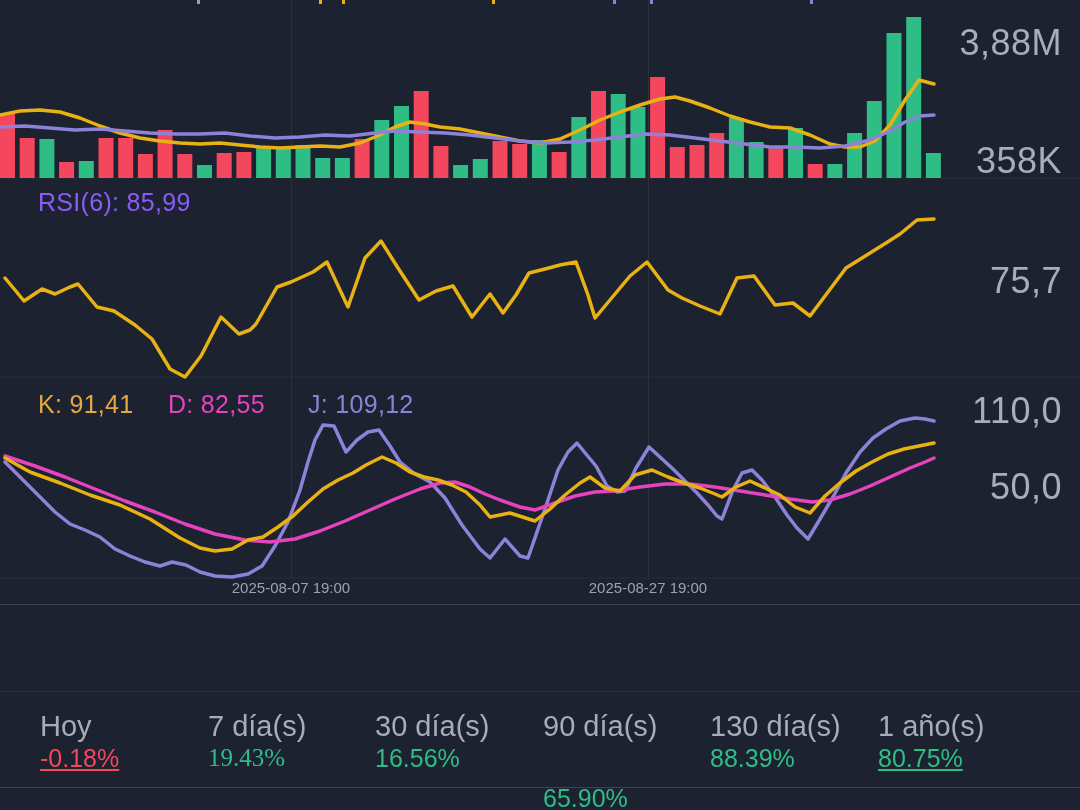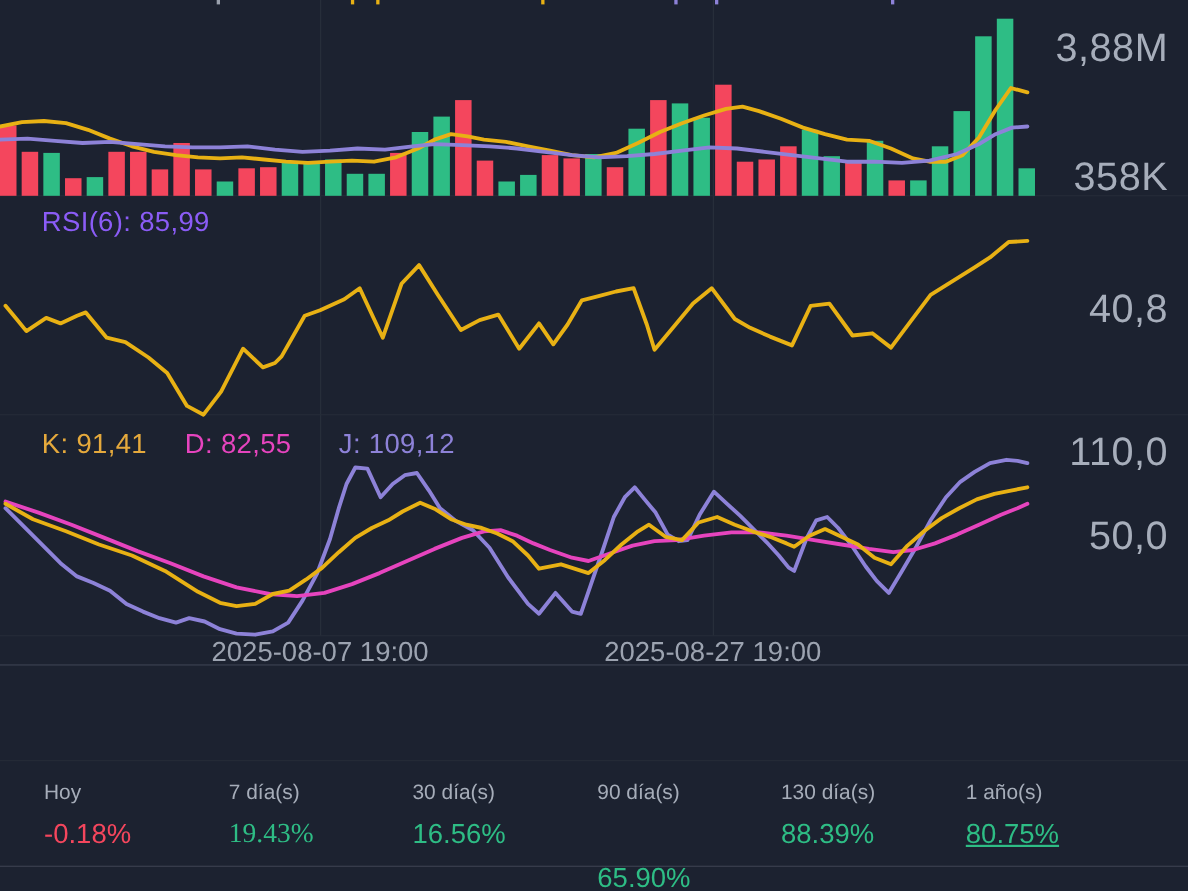--- a/index.html
+++ b/index.html
@@ -1,24 +1,24 @@
 <!DOCTYPE html>
 <html><head>
 <meta charset="utf-8">
 <style>
   html,body{margin:0;padding:0;background:#1C2230;}
   body{width:1080px;height:810px;position:relative;overflow:hidden;
        font-family:"Liberation Sans",sans-serif;-webkit-font-smoothing:antialiased;}
   #chart-svg{position:absolute;left:0;top:0;}
   .axis-label{position:absolute;right:18px;color:#A7AEBB;font-size:36px;letter-spacing:.5px;}
   .panel-label{position:absolute;font-size:25px;letter-spacing:.3px;}
-  .date-label{position:absolute;top:579px;color:#9CA3B0;font-size:25px;white-space:nowrap;transform:translateX(-50%);}
+  .date-label{position:absolute;top:579px;color:#9CA3B0;font-size:15px;white-space:nowrap;transform:translateX(-50%);}
   .hline{position:absolute;left:0;width:1080px;height:1px;}
   .tabbar{position:absolute;left:0;top:615px;width:1080px;height:76px;}
-  .stat-label{position:absolute;top:710px;color:#A6ADB9;font-size:19px;white-space:nowrap;}
+  .stat-label{position:absolute;top:710px;color:#A6ADB9;font-size:29px;white-space:nowrap;}
   .stat-value{position:absolute;top:744px;font-size:25px;white-space:nowrap;}
 </style>
 </head>
 <body>
 
 <svg id="chart-svg" width="1080" height="610">
     <line x1="291.5" y1="0" x2="291.5" y2="578" stroke="#2A303C" stroke-width="1"></line>
     <line x1="648.5" y1="0" x2="648.5" y2="578" stroke="#2A303C" stroke-width="1"></line>
     <line x1="0" y1="178" x2="1080" y2="178" stroke="#262C38" stroke-width="1"></line>
     <line x1="0" y1="377" x2="1080" y2="377" stroke="#262C38" stroke-width="1"></line>
@@ -81,21 +81,21 @@
     <polyline points="0,115 20,111 40,110 60,112 80,118 100,126 120,133 140,138 160,141 180,143 200,144 220,143 240,145 260,147 280,148 300,147 320,146 340,147 360,143 380,135 395,127 410,122 425,124 440,127 460,129 480,133 500,137 520,141 540,143 560,139 580,130 600,120 620,112 640,105 660,99 675,97 690,101 710,108 730,116 750,122 770,127 790,128 810,135 830,144 845,147 860,147 875,141 890,125 905,100 919,80 934,84" fill="none" stroke="#E8B114" stroke-width="3.5" stroke-linejoin="round" stroke-linecap="round"></polyline>
     <polyline points="0,127 25,126 50,128 75,130 100,129 125,131 150,133 175,134 200,134 225,133 250,136 275,138 300,137 325,135 350,136 375,133 395,131 420,132 445,133 470,135 495,138 520,141 545,143 570,142 595,140 620,137 645,134 670,135 695,138 720,141 745,144 770,147 795,147 820,148 845,146 870,140 890,131 905,122 920,116 934,115" fill="none" stroke="#8D82D8" stroke-width="3.5" stroke-linejoin="round" stroke-linecap="round"></polyline>
     <polyline points="5,278 15,290 24,301 42,289 55,294 70,287 78,284 97,307 114,311 135,325 152,339 170,369 185,377 201,356 221,317 239,334 250,330 256,324 277,287 291,282 313,272 327,262 340,290 348,307 365,258 381,241 398,268 419,300 436,291 453,286 472,317 490,294 503,313 516,295 529,273 545,269 560,265 576,262 588,295 595,318 610,300 630,276 647,262 668,290 682,298 700,306 720,314 737,278 754,276 775,305 793,303 810,316 828,292 846,268 862,258 886,243 900,234 917,220 934,219" fill="none" stroke="#E8B114" stroke-width="3.5" stroke-linejoin="round" stroke-linecap="round"></polyline>
     <polyline points="5,462 25,482 40,497 55,512 70,524 85,530 100,537 115,549 130,556 145,562 160,566 172,562 186,565 200,572 215,576 232,577 248,574 262,566 275,546 288,522 300,490 308,462 315,440 323,425 334,426 346,452 357,440 368,432 379,430 390,446 400,462 415,474 430,482 445,498 462,525 480,549 490,558 505,539 520,556 528,558 537,532 548,500 558,470 568,452 577,443 586,454 596,466 607,486 617,492 625,491 636,468 649,447 661,458 673,469 685,481 697,493 708,505 717,516 722,519 733,490 742,473 752,470 762,480 775,497 787,515 797,528 808,539 820,519 833,497 846,473 860,452 873,438 886,429 900,421 915,418 925,419 934,421" fill="none" stroke="#8D82D8" stroke-width="3.5" stroke-linejoin="round" stroke-linecap="round"></polyline>
     <polyline points="5,456 35,466 65,477 95,489 125,501 155,512 185,524 215,534 245,540 270,542 295,539 320,531 345,521 370,510 395,499 420,489 440,483 455,482 470,487 485,494 500,500 520,507 535,510 555,503 575,496 595,492 615,491 640,487 665,484 690,484 715,487 740,491 765,495 790,499 812,502 830,500 850,494 870,486 890,477 910,468 925,462 934,458" fill="none" stroke="#E644BE" stroke-width="3.5" stroke-linejoin="round" stroke-linecap="round"></polyline>
     <polyline points="5,458 30,472 60,483 90,495 120,505 150,519 180,538 200,548 215,551 232,549 248,540 263,537 278,527 293,516 308,502 323,489 338,480 353,473 366,465 382,457 396,463 410,472 424,477 438,480 452,485 466,492 480,505 490,517 510,513 535,521 550,509 565,495 580,483 590,477 605,488 620,491 635,475 652,470 668,477 684,483 700,488 715,494 722,497 736,487 750,481 765,488 780,495 795,507 810,513 825,496 840,483 856,471 872,462 888,454 904,449 919,446 934,443" fill="none" stroke="#E8B114" stroke-width="3.5" stroke-linejoin="round" stroke-linecap="round"></polyline>
   </svg>
 
 <div class="axis-label" style="top:22px">3,88M</div>
 <div class="axis-label" style="top:140px">358K</div>
-<div class="axis-label" style="top:260px">40,8</div>
+<div class="axis-label" style="top:260px">75,7</div>
 <div class="axis-label" style="top:390px">110,0</div>
 <div class="axis-label" style="top:466px">50,0</div>
 
 <div class="panel-label" style="left:38px;top:188px;color:#8b5cf6">RSI(6): 85,99</div>
 <div class="panel-label" style="left:38px;top:390px;color:#E5A93C">K: 91,41</div>
 <div class="panel-label" style="left:168px;top:390px;color:#E644BE">D: 82,55</div>
 <div class="panel-label" style="left:308px;top:390px;color:#8D82D8">J: 109,12</div>
 
 <div class="date-label" style="left:291px">2025-08-07 19:00</div>
 <div class="date-label" style="left:648px">2025-08-27 19:00</div>
@@ -118,19 +118,19 @@
   
 </div>
 
 <div>
   <span class="stat-label" style="left:40px">Hoy</span>
   <span class="stat-label" style="left:208px">7 día(s)</span>
   <span class="stat-label" style="left:375px">30 día(s)</span>
   <span class="stat-label" style="left:543px">90 día(s)</span>
   <span class="stat-label" style="left:710px">130 día(s)</span>
   <span class="stat-label" style="left:878px">1 año(s)</span>
-  <span class="stat-value" style="left: 40px; color: rgb(244, 70, 93);">-0.18%</span>
+  <span class="stat-value" style="left: 40px; color: rgb(244, 70, 93); text-decoration: underline;">-0.18%</span>
   <span class="stat-value" style="left: 208px; color: rgb(46, 189, 133); font-family: Liberation Serif, serif;">19.43%</span>
   <span class="stat-value" style="left: 375px; color: rgb(46, 189, 133);">16.56%</span>
   <span class="stat-value" style="left: 543px; color: rgb(46, 189, 133); margin-top: 40px;">65.90%</span>
   <span class="stat-value" style="left: 710px; color: rgb(46, 189, 133);">88.39%</span>
   <span class="stat-value" style="left: 878px; color: rgb(46, 189, 133); text-decoration: underline;">80.75%</span>
 </div>
 
 </body></html>

